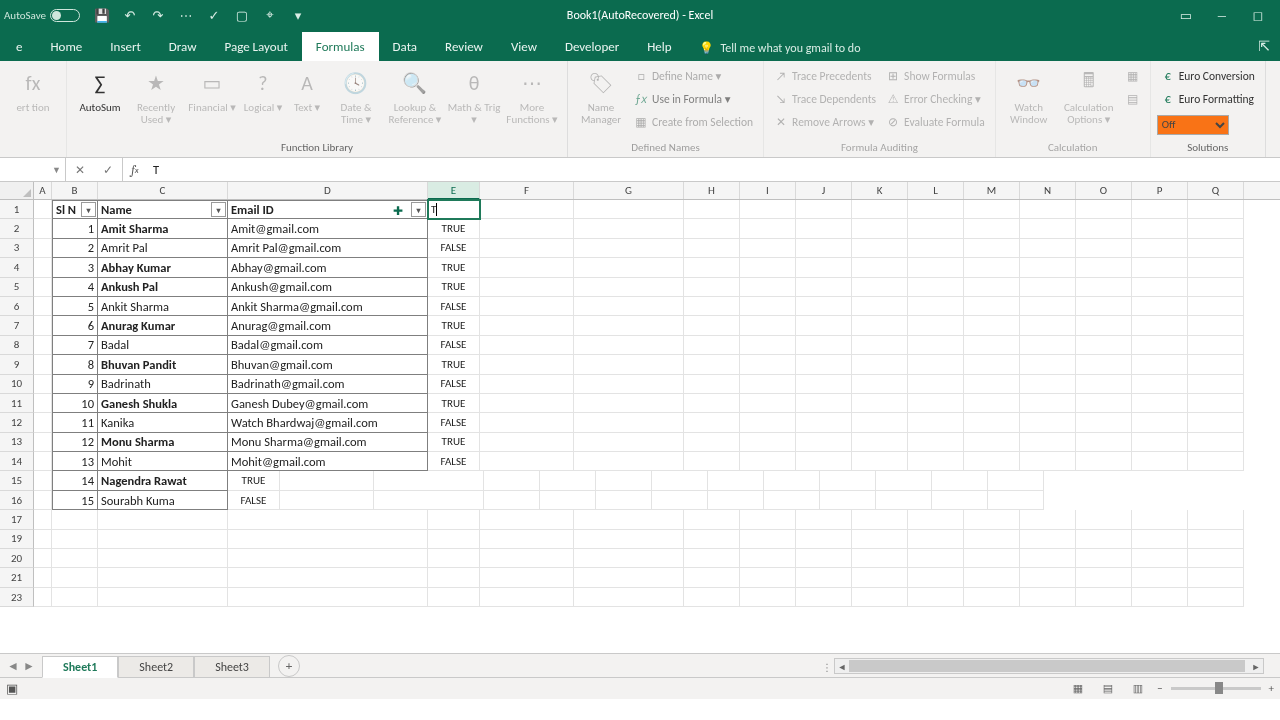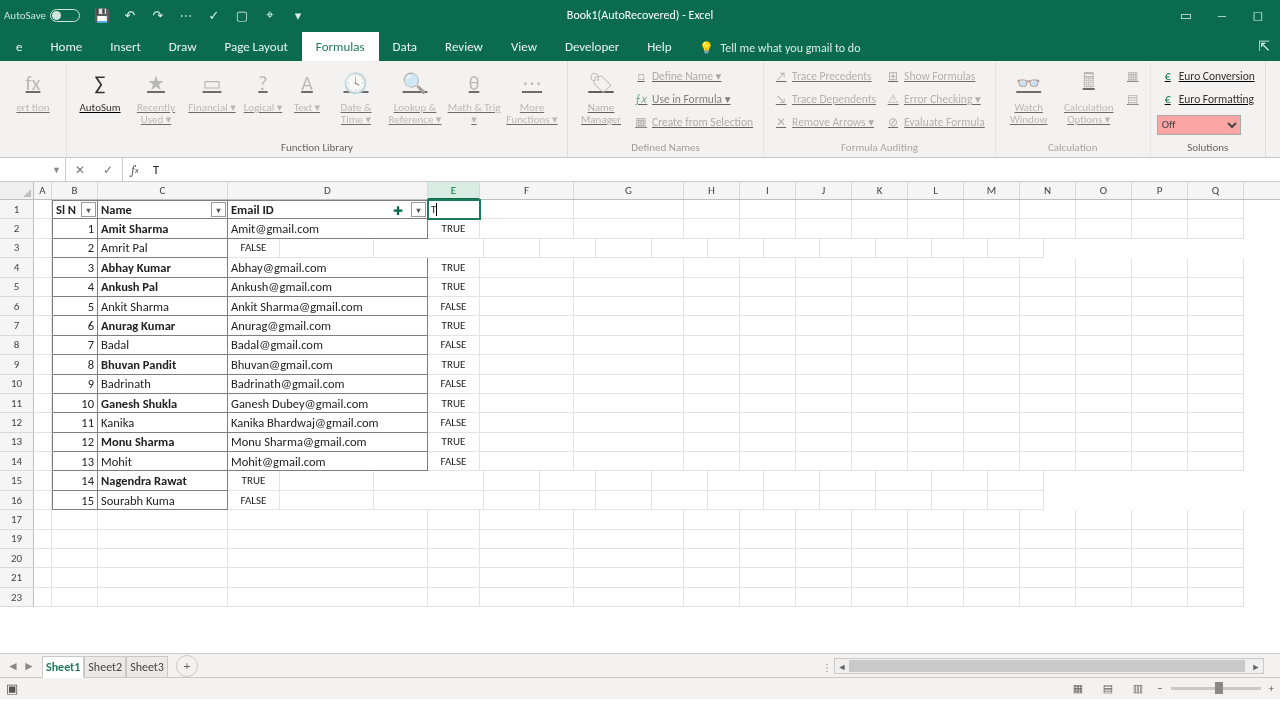--- a/index.html
+++ b/index.html
@@ -13,30 +13,30 @@
 .title-center { position:absolute; left:50%; transform:translateX(-50%); color:#fff; font-size:12px; }
 .winctl { margin-left:auto; display:flex; gap:12px; padding-right:10px; align-items:center;}
 .winctl span { color:#d9ede5; font-size:13px; width:24px; text-align:center; }
 .ribbon-tabs { background:#0b6b4f; height:31px; display:flex; align-items:flex-end; color:#fff; font-size:13px; padding-left:2px; position:relative;}
 .rtab { padding:7px 14px 7px; color:#eaf4f0; cursor:default; }
 .rtab.active { background:#ffffff; color:#1f7a5a; }
 .tellme { display:flex; align-items:center; color:#d9ede5; font-size:12px; margin-left:14px; gap:6px; padding-bottom:6px;}
 .share-icon { position:absolute; right:10px; bottom:6px; color:#d9ede5; font-size:14px;}
 .ribbon { background:#f3f2f1; height:97px; display:flex; border-bottom:1px solid #c9c9c9; }
 .group { border-right:1px solid #ddd; display:flex; flex-direction:column; justify-content:space-between; padding:4px 6px 1px; }
-.group .row { display:flex; gap:2px; align-items:flex-start;text-decoration:underline; }
+.group .row { display:flex; gap:2px; align-items:flex-start; }
 .group .lbl { text-align:center; font-size:11px; color:#666; padding:2px 0; }
 .big { display:flex; flex-direction:column; align-items:center; width:54px; color:#8a8a8a; }
 .big .ic { width:36px; height:36px; display:flex; align-items:center; justify-content:center; font-size:20px; }
 .big .cap { font-size:11px; text-align:center; line-height:1.1; margin-top:1px;}
 .small-col { display:flex; flex-direction:column; gap:1px; }
 .small-item { display:flex; align-items:center; gap:4px; font-size:11.5px; color:#7d7d7d; height:22px; padding:0 4px; white-space:nowrap;}
 .small-item .sic { width:14px; text-align:center; font-size:12px;}
 .eurosel { margin-top:2px; }
-.eurosel select { font-size:11px; height:20px; width:84px; border:1px solid #a9a9a9; background:#fca5a5; color:#444;}
+.eurosel select { font-size:11px; height:20px; width:72px; border:1px solid #a9a9a9; background:#f97316; color:#444;}
 .fxbar { height:24px; border-bottom:1px solid #c9c9c9; display:flex; align-items:stretch; font-size:12px; background:#fff; }
 .namebox { width:66px; border-right:1px solid #c9c9c9; display:flex; align-items:center; padding:0 4px; color:#444; }
 .namebox .dd { margin-left:auto; color:#888; font-size:9px;}
 .fxbtns { display:flex; align-items:center; border-right:1px solid #c9c9c9; }
 .fxbtns span { width:28px; text-align:center; color:#777; }
 .fxlabel { width:24px; display:flex; align-items:center; justify-content:center; font-style:italic; color:#555; font-family:"Cambria",serif;}
 .fxinput { flex:1; padding:0 6px; display:flex; align-items:center; color:#222; font-size:12.5px;}
 .sheet-area { position:relative; height:471px; overflow:hidden; }
 .colhdr { display:flex; height:18px; background:#f5f5f5; border-bottom:1px solid #bfbfbf; font-size:11px; color:#444; }
 .corner { width:34px; border-right:1px solid #bfbfbf; background:#f0f0f0; position:relative;}
@@ -54,21 +54,21 @@
 .fbtn { position:absolute; right:1px; top:1px; width:15px; height:15px; border:1px solid #9a9a9a; background:#fff; font-size:8px; display:flex; align-items:center; justify-content:center; color:#555;}
 .bold { font-weight:bold; }
 .ecell { font-size:11px; justify-content:center; font-family:Calibri,sans-serif;}
 .active-cell { outline:2px solid #1f7a5a; outline-offset:-1px; position:relative; z-index:2;}
 .edit-caret { border-right:1px solid #000; animation:bl 1s steps(1) infinite; height:13px; margin-left:0;}
 @keyframes bl { 50% { border-color:transparent;} }
 .crosshair { position:absolute; color:#0b6b4f; font-size:12px; pointer-events:none;}
 .tabs { height:24px; border-top:1px solid #c9c9c9; background:#f3f2f1; display:flex; align-items:center; font-size:12px; position:relative;}
 .tabs .nav { display:flex; gap:2px; padding:0 6px; color:#888;}
 .tabs .nav span{ width:14px; text-align:center;}
-.tab { padding:3px 3px; border:1px solid #c9c9c9; border-bottom:none; background:#eceae7; margin-right:0px; color:#444; position:relative; bottom:-1px;}
+.tab { padding:3px 20px; border:1px solid #c9c9c9; border-bottom:none; background:#eceae7; margin-right:0px; color:#444; position:relative; bottom:-1px;}
 .tab.active { background:#fff; color:#1f7a5a; font-weight:bold; border-bottom:1px solid #fff;}
 .newtab { width:22px; height:22px; border:1px solid #c9c9c9; border-radius:50%; display:flex; align-items:center; justify-content:center; color:#666; margin-left:8px; font-size:13px;}
 .hscroll { position:absolute; right:16px; width:430px; height:16px; background:#efefef; border:1px solid #c9c9c9; top:4px;}
 .hscroll .thumb{ position:absolute; left:14px; width:396px; top:1px; height:12px; background:#c9c9c9;}
 .hscroll .ar { position:absolute; width:14px; height:14px; top:0; font-size:9px; color:#666; display:flex; align-items:center; justify-content:center;}
 .hscroll .ar.l{left:0;} .hscroll .ar.r{right:0;}
 .hsplit { position:absolute; right:452px; top:7px; width:6px; height:10px; color:#888; font-size:10px;}
 .status { height:22px; background:#f3f2f1; border-top:1px solid #c9c9c9; display:flex; align-items:center; font-size:11px; color:#555; padding:0 6px;}
 .status .right { margin-left:auto; display:flex; align-items:center; gap:8px;}
 .zoom-slider { width:90px; height:3px; background:#c9c9c9; position:relative;}
@@ -347,20 +347,21 @@
         <div class="cell cN "></div>
         <div class="cell cO "></div>
         <div class="cell cP "></div>
         <div class="cell cQ "></div>
       </div>
       <div class="gridrow">
         <div class="rowhdr">3</div>
         <div class="cell cA "></div>
         <div class="cell cB  bord-l bord-r bord-b" style="justify-content: flex-end;">2</div>
         <div class="cell cC  bord-r bord-b">Amrit Pal</div>
+        <div class="cell cD  bord-r bord-b">Amrit Pal@gmail.com</div>
         <div class="cell cE  ecell">FALSE</div>
         <div class="cell cF "></div>
         <div class="cell cG "></div>
         <div class="cell cH "></div>
         <div class="cell cI "></div>
         <div class="cell cJ "></div>
         <div class="cell cK "></div>
         <div class="cell cL "></div>
         <div class="cell cM "></div>
         <div class="cell cN "></div>
@@ -526,21 +527,21 @@
         <div class="cell cN "></div>
         <div class="cell cO "></div>
         <div class="cell cP "></div>
         <div class="cell cQ "></div>
       </div>
       <div class="gridrow">
         <div class="rowhdr">12</div>
         <div class="cell cA "></div>
         <div class="cell cB  bord-l bord-r bord-b" style="justify-content: flex-end;">11</div>
         <div class="cell cC  bord-r bord-b">Kanika</div>
-        <div class="cell cD  bord-r bord-b">Kanika Bhardwaj@gmail.com</div>
+        <div class="cell cD  bord-r bord-b">Watch Bhardwaj@gmail.com</div>
         <div class="cell cE  ecell">FALSE</div>
         <div class="cell cF "></div>
         <div class="cell cG "></div>
         <div class="cell cH "></div>
         <div class="cell cI "></div>
         <div class="cell cJ "></div>
         <div class="cell cK "></div>
         <div class="cell cL "></div>
         <div class="cell cM "></div>
         <div class="cell cN "></div>

